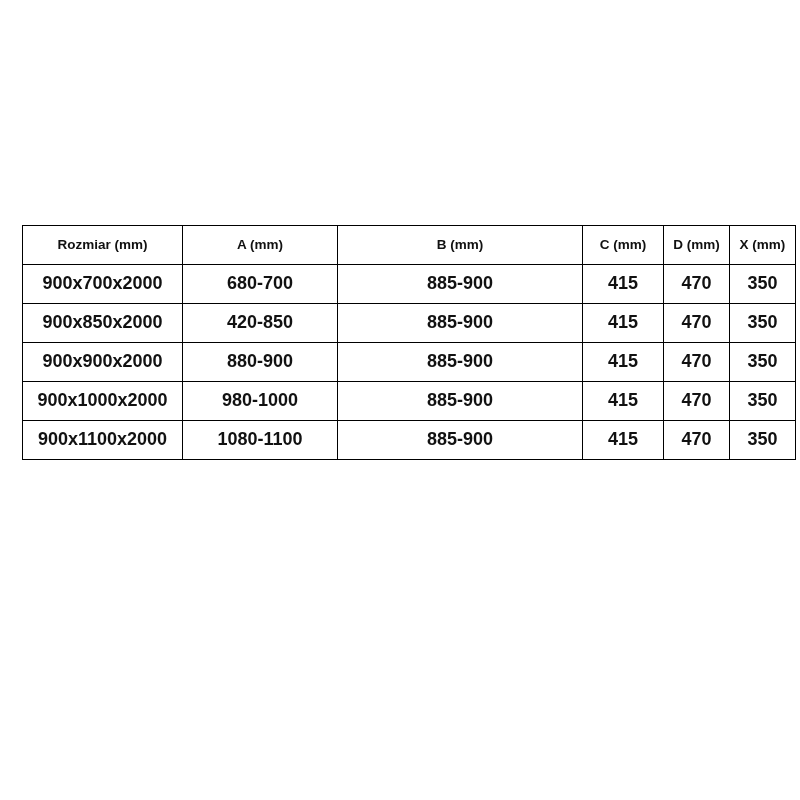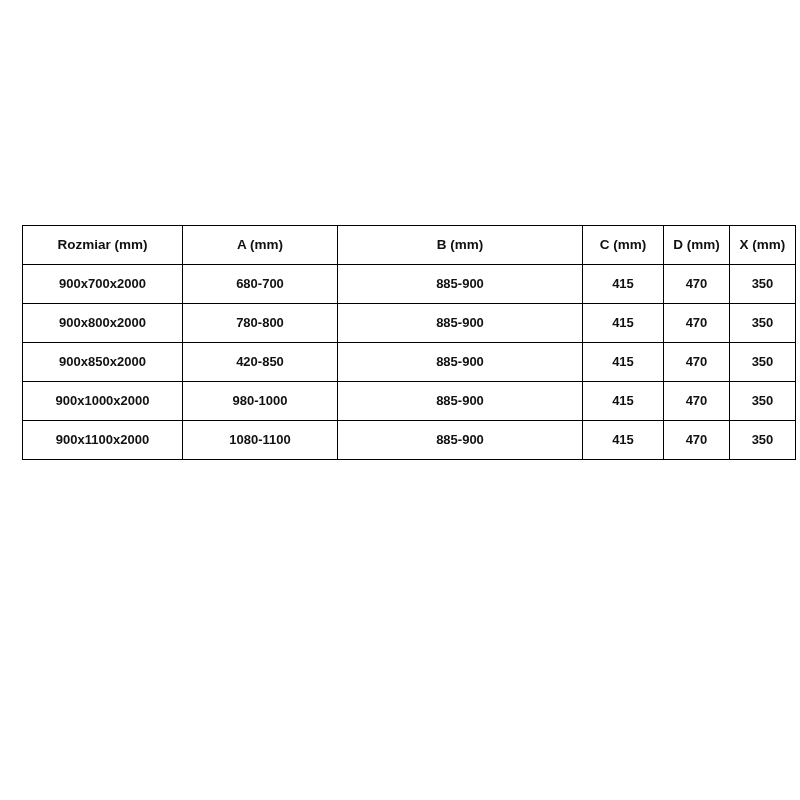--- a/index.html
+++ b/index.html
@@ -24,21 +24,21 @@
   table.size-table {
     border-collapse: collapse;
     width: 757px;
     table-layout: fixed;
   }
   table.size-table th,
   table.size-table td {
     border: 1px solid #000000;
     height: 38px;
     padding: 0 4px;
-    font-size: 13px;
+    font-size: 18px;
     text-align: center;
     vertical-align: middle;
     line-height: 1.1;
     background: #ffffff;
   }
   table.size-table th {
     font-weight: bold;
     font-size: 13.5px;
     margin-left: 36px;
   }
@@ -83,30 +83,30 @@
     <tbody>
       <tr>
         <td class="first-col">900x700x2000</td>
         <td class="data-cell">680-700</td>
         <td class="data-cell">885-900</td>
         <td class="data-cell">415</td>
         <td class="data-cell">470</td>
         <td class="data-cell">350</td>
       </tr>
       <tr>
-        <td class="first-col">900x800x2000</td>
-        <td class="data-cell">780-800</td>
+        <td class="first-col">900x850x2000</td>
+        <td class="data-cell">420-850</td>
         <td class="data-cell">885-900</td>
         <td class="data-cell">415</td>
         <td class="data-cell">470</td>
         <td class="data-cell">350</td>
       </tr>
       <tr>
-        <td class="first-col">900x850x2000</td>
-        <td class="data-cell">420-850</td>
+        <td class="first-col">900x900x2000</td>
+        <td class="data-cell">880-900</td>
         <td class="data-cell">885-900</td>
         <td class="data-cell">415</td>
         <td class="data-cell">470</td>
         <td class="data-cell">350</td>
       </tr>
       <tr>
         <td class="first-col">900x1000x2000</td>
         <td class="data-cell">980-1000</td>
         <td class="data-cell">885-900</td>
         <td class="data-cell">415</td>

